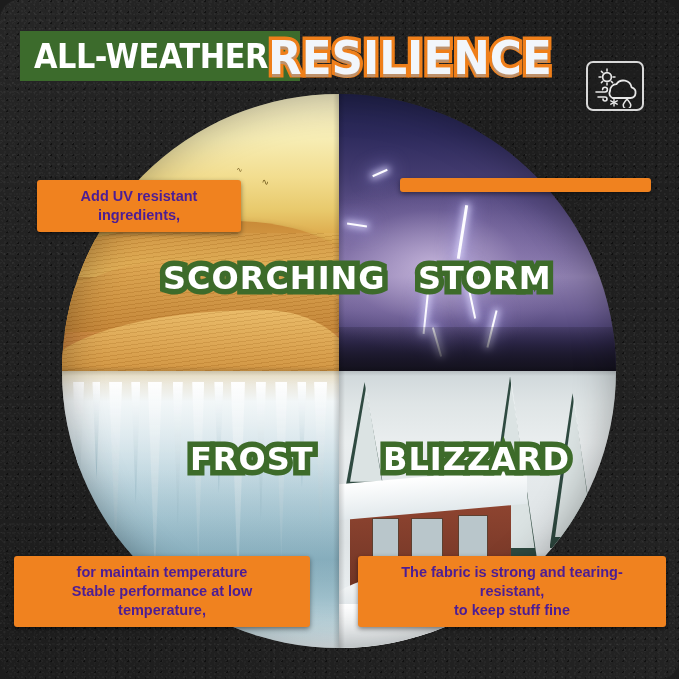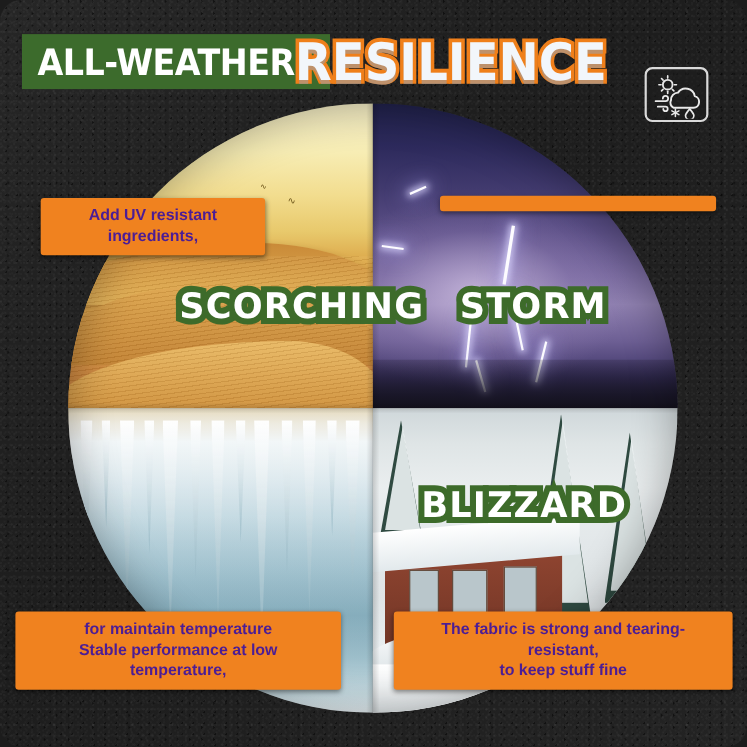--- a/index.html
+++ b/index.html
@@ -288,20 +288,21 @@
       <div class="snowbank" style="left:-5%;top:84%;height:20%;"></div>
     </div>
 
     <div class="seam-v"></div>
     <div class="seam-h"></div>
     <div class="circle-vig"></div>
   </div>
 
   <div class="chip" id="chip-scorching">SCORCHING</div>
   <div class="chip" id="chip-storm">STORM</div>
+  <div class="chip" id="chip-frost">FROST</div>
   <div class="chip" id="chip-blizzard">BLIZZARD</div>
 
   <div class="callout" id="callout-uv">
     <div>Add UV resistant ingredients,</div>
   </div>
 
   <div class="callout" id="callout-waterproof">
   </div>
 
   <div class="callout" id="callout-lowtemp">

